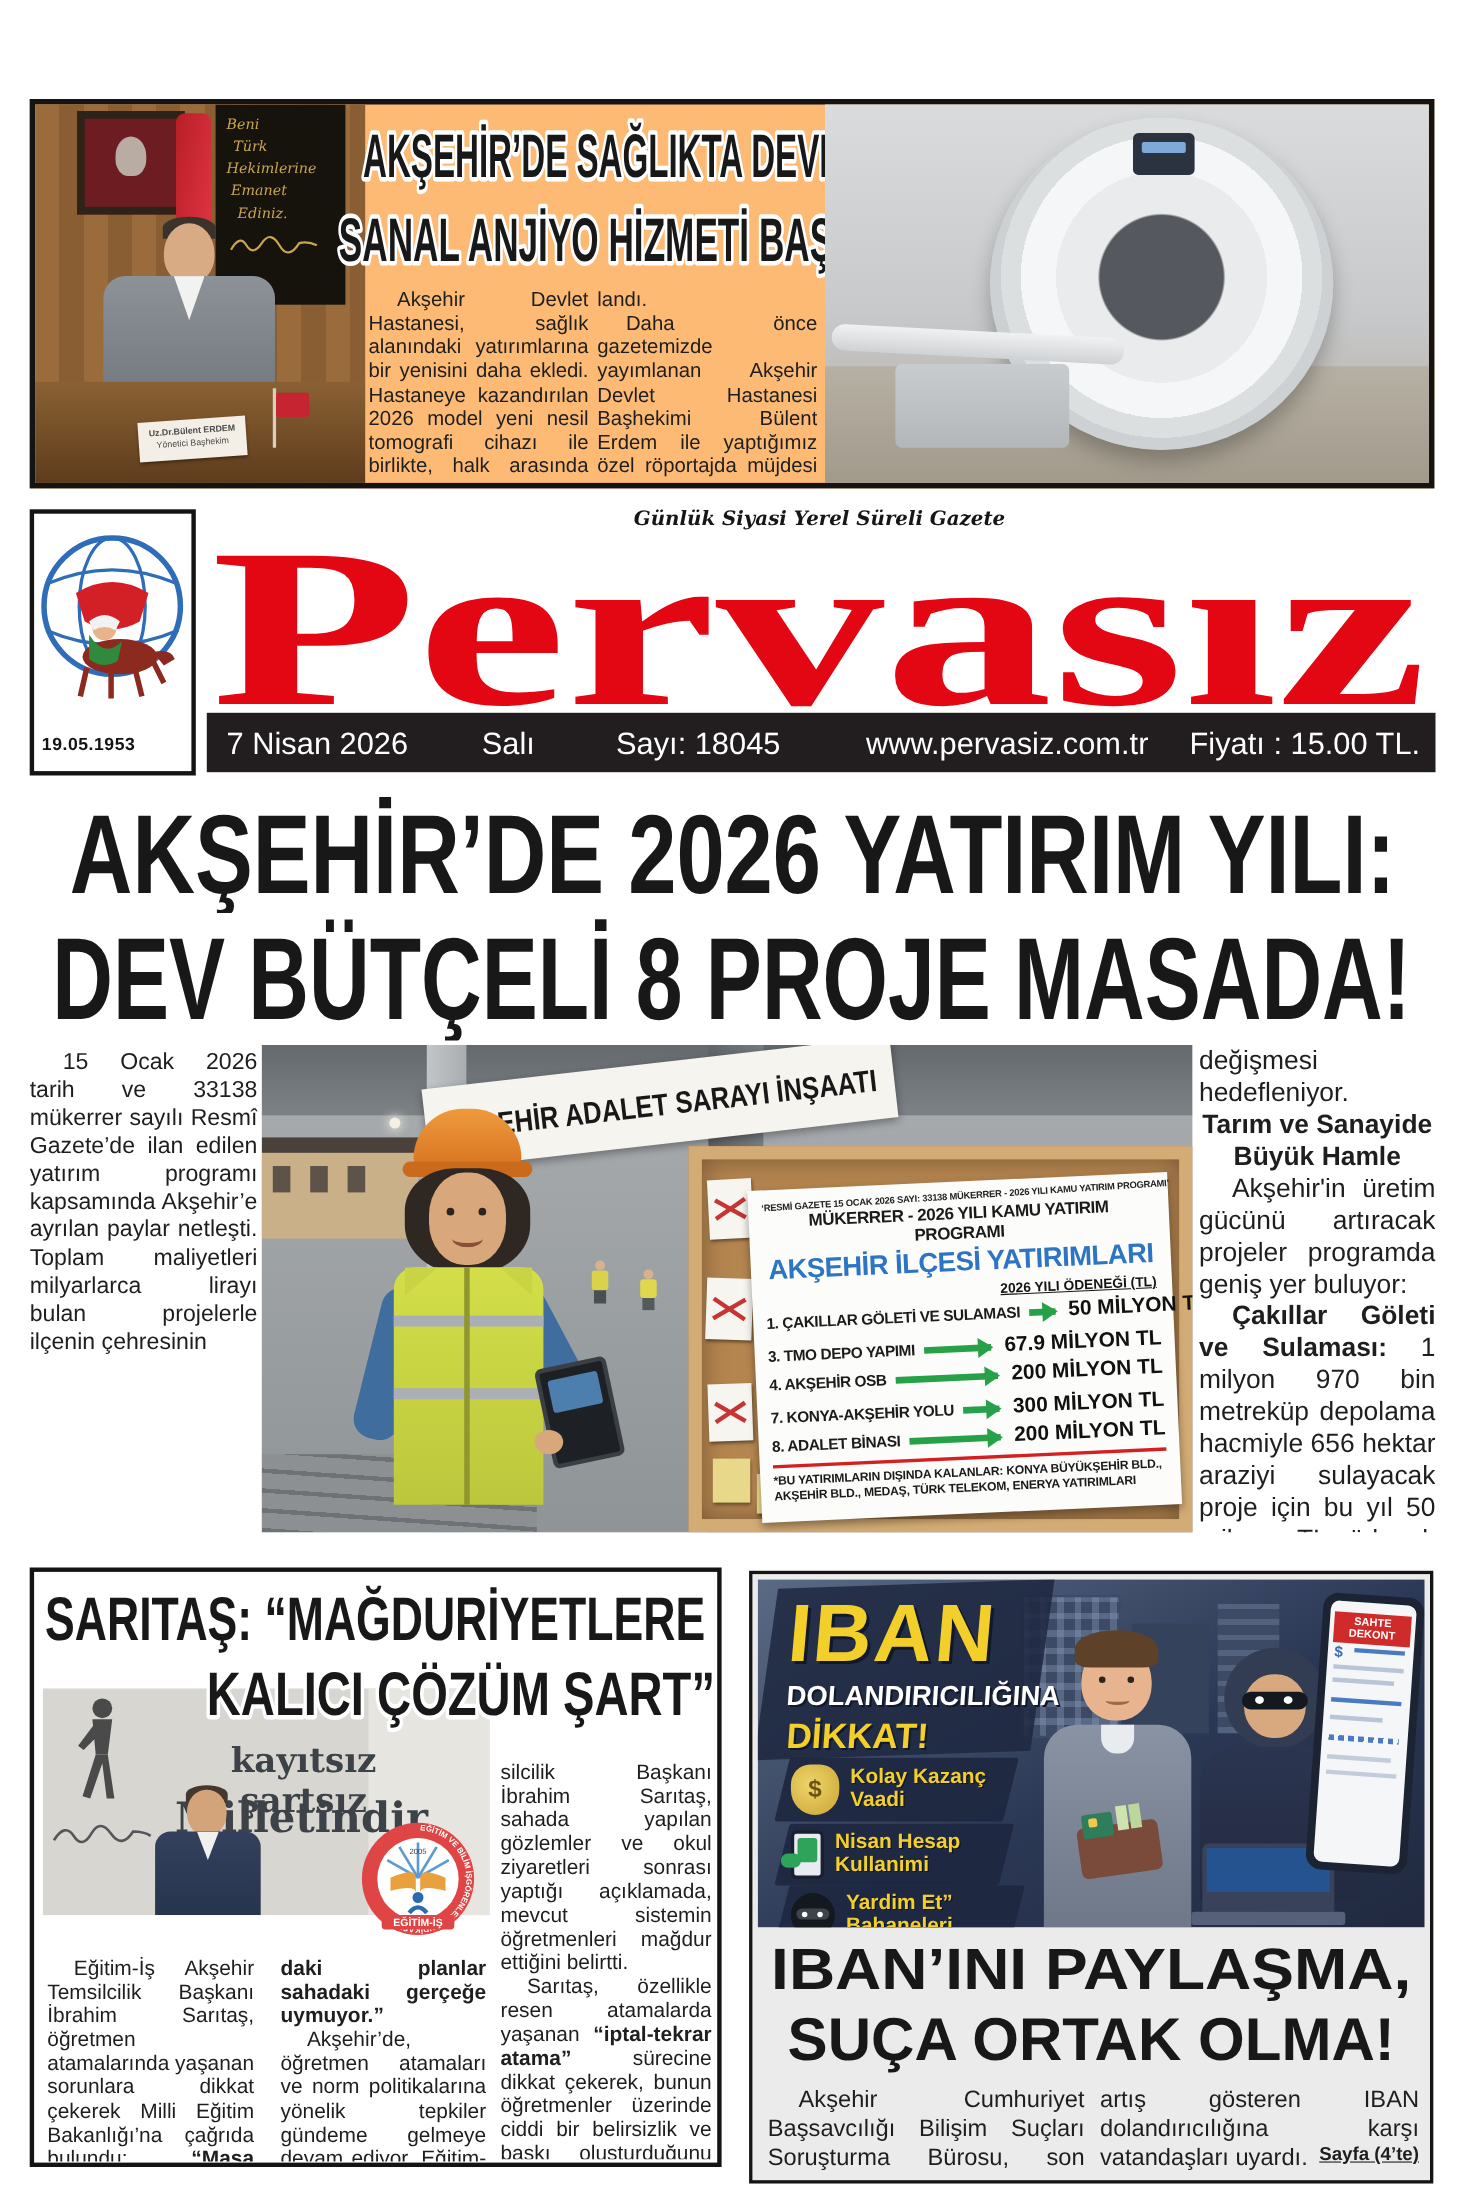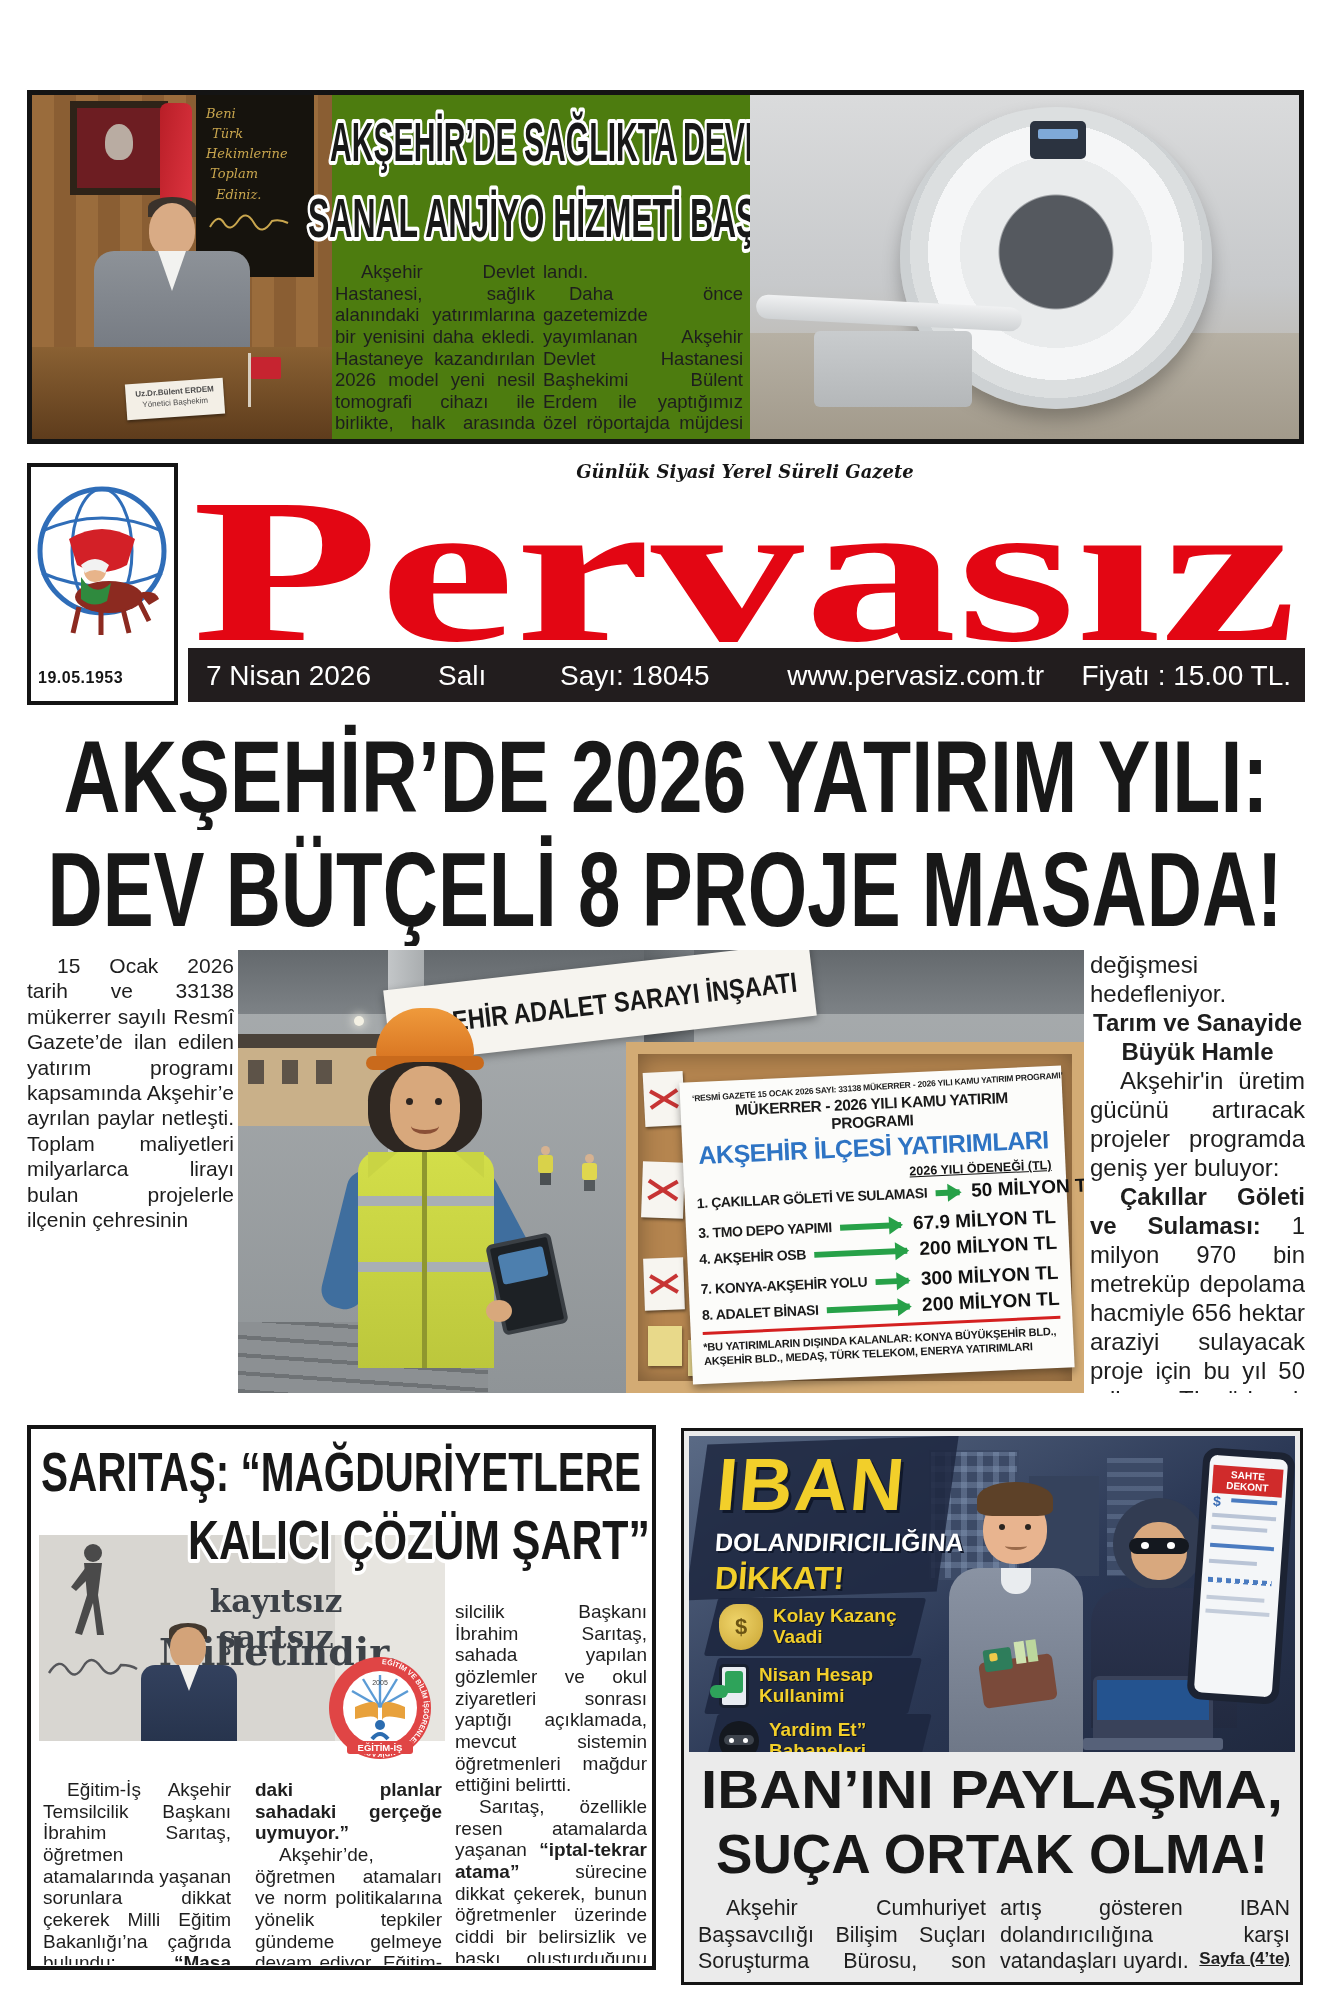--- a/index.html
+++ b/index.html
@@ -1,20 +1,20 @@
 <!DOCTYPE html>
 <html lang="tr"><head>
 <meta charset="utf-8">
 <style>
   *{margin:0;padding:0;box-sizing:border-box}
   html,body{background:#9a9a9a}
   .page{position:relative;width:1331px;height:2000px;margin:0 auto;background:#fff;
         font-family:"Liberation Sans",sans-serif;color:#1c1c1c;overflow:hidden}
   .abs{position:absolute}
-  .box{position:absolute;background:#4d7c0f;border:5px solid #141414}
+  .box{position:absolute;background:#fdba74;border:5px solid #141414}
   .jtxt{text-align:justify;line-height:1.17;color:#1e1e1e}
   .jtxt p{margin:0}
   .ind{text-indent:26px}
   .b{font-weight:bold}
   .ref{font-weight:bold;text-decoration:underline;white-space:nowrap}
   svg{display:block}
   svg.hl text{font-family:"Liberation Sans",sans-serif;font-weight:bold;fill:#181818;
       stroke:#ffffff;paint-order:stroke;stroke-linejoin:round}
   svg.mast text{font-family:"Liberation Serif",serif;font-weight:bold;fill:#e30613}
   .tagline{font-family:"DejaVu Serif",serif;font-style:italic;font-weight:bold;color:#161616}
@@ -46,21 +46,21 @@
 
     <div class="abs" style="left:0;top:0;width:300px;height:344px;overflow:hidden;background:repeating-linear-gradient(90deg,#9a6c3c 0 22px,#8a5e33 22px 44px)">
       <div class="abs" style="left:38px;top:6px;width:98px;height:94px;background:#6d1d22;border:7px solid #2e2318">
         <div class="abs" style="left:28px;top:16px;width:28px;height:36px;border-radius:50% 50% 42% 42%;background:#b9aca2"></div>
       </div>
       <div class="abs" style="left:128px;top:8px;width:32px;height:142px;background:linear-gradient(100deg,#b81e27,#e23743);border-radius:8px"></div>
       <div class="abs" style="left:164px;top:0;width:118px;height:182px;background:#16130d;color:#c9a64e;padding:9px 10px;font-family:'DejaVu Serif',serif;font-style:italic;font-size:13px;line-height:1.55">
         <div>Beni</div>
         <div style="padding-left:6px">Türk</div>
         <div>Hekimlerine</div>
-        <div style="padding-left:4px">Toplam</div>
+        <div style="padding-left:4px">Emanet</div>
         <div style="padding-left:10px">Ediniz.</div>
         <svg width="90" height="26" viewBox="0 0 90 26" style="margin-top:4px">
           <path d="M4 18 q8 -14 14 -4 t14 -2 t16 2 t18 -2 q8 -2 16 2" fill="none" stroke="#c9a64e" stroke-width="2"></path>
         </svg>
       </div>
       <div class="abs" style="left:116px;top:102px;width:48px;height:20px;border-radius:50% 50% 0 0;background:#3a322b"></div>
       <div class="abs" style="left:117px;top:108px;width:46px;height:54px;border-radius:50% 50% 44% 44%;background:#d9ab85"></div>
       <div class="abs" style="left:62px;top:156px;width:156px;height:108px;border-radius:20px 20px 0 0;background:linear-gradient(#8d9298,#747981)">
         <div class="abs" style="left:64px;top:0;width:28px;height:40px;background:#f2f2f0;clip-path:polygon(50% 100%,0 0,100% 0)"></div>
       </div>

